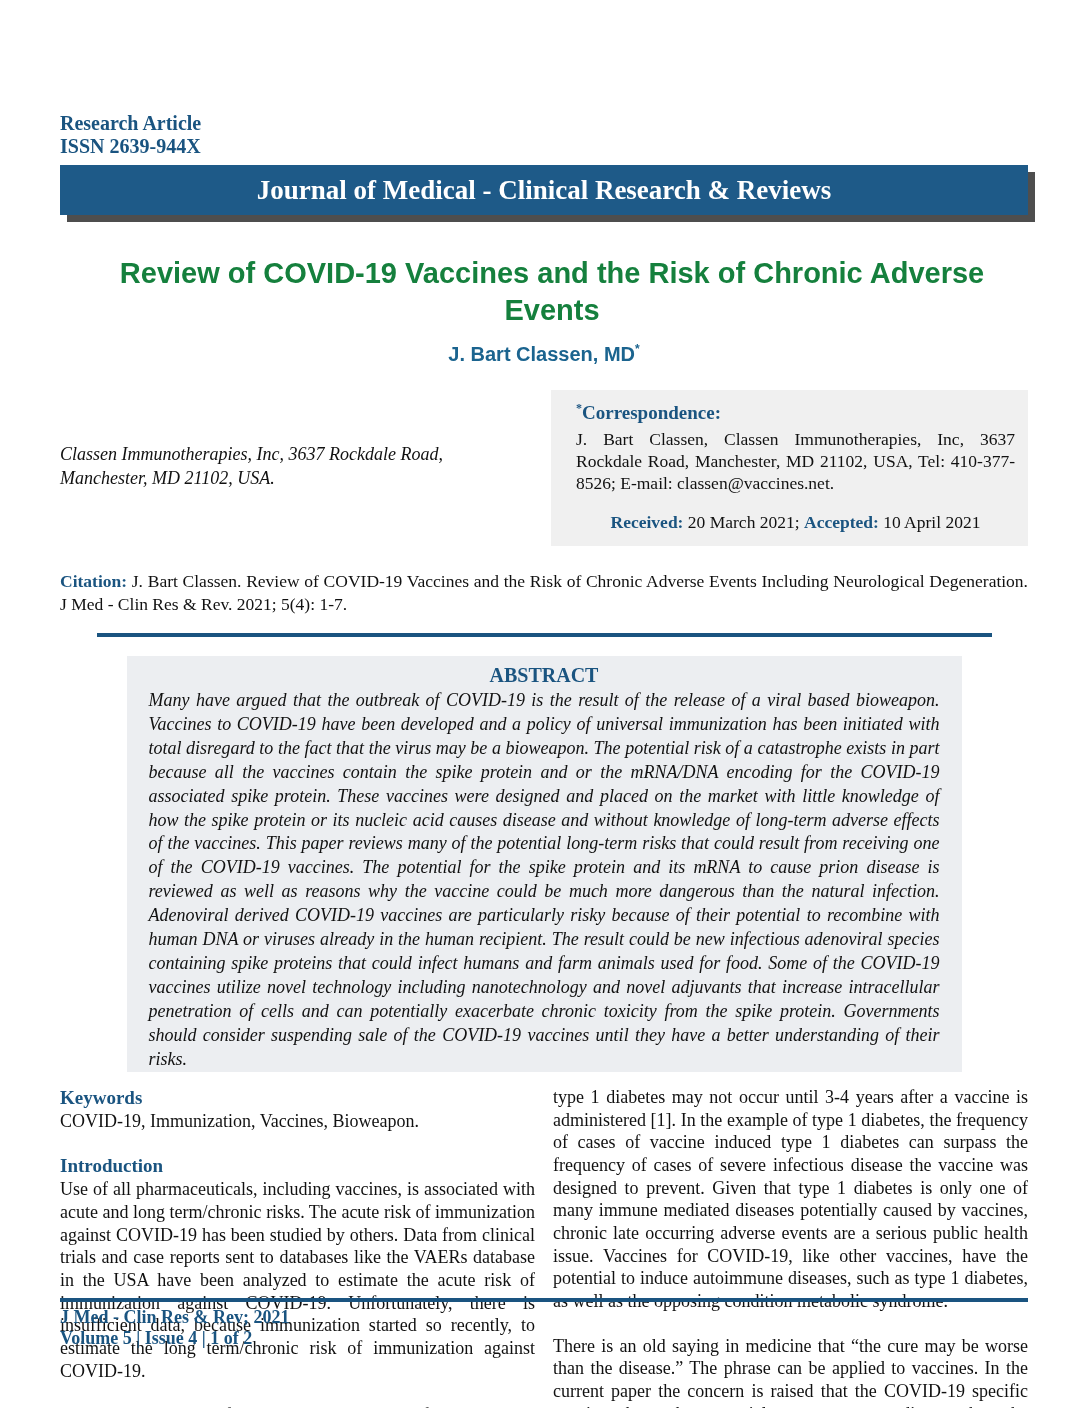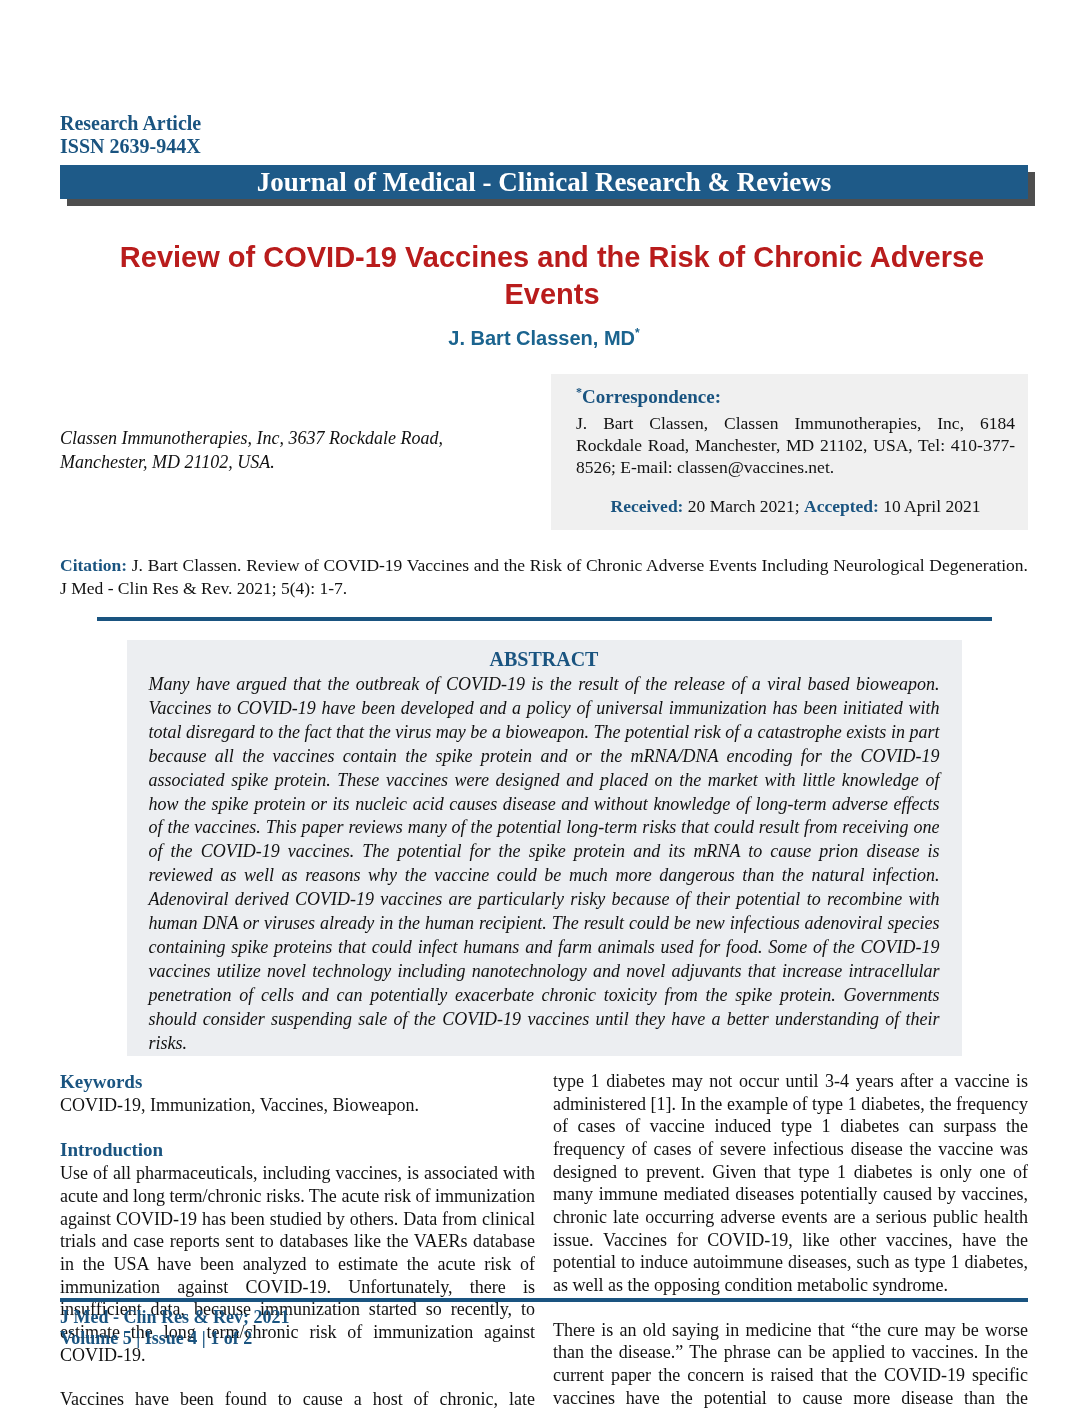--- a/index.html
+++ b/index.html
@@ -14,36 +14,36 @@
   .page { padding: 112px 60px 0 60px; }
 
   
   .header-row {
     display: flex; justify-content: space-between; align-items: baseline;
     font-weight: bold; font-size: 20px; color: #1A5480; flex-direction: column;
   }
   .banner {
     margin-top: 7px;
     background: #1E5A88;
-    height: 34px;
+    height: 50px;
     display: flex; align-items: center; justify-content: center;
     color: #ffffff;
     font-size: 27px; font-weight: bold;
     box-shadow: 7px 7px 0 #4E4E4E;
   }
 
   
   .title {
     margin-top: 40px;
     text-align: center;
     font-family: "Liberation Sans", sans-serif;
     font-weight: bold;
     font-size: 29px;
     line-height: 1.26;
-    color: #b91c1c;
+    color: #15803d;
     margin-left: 16px;
   }
   .author {
     margin-top: 14px;
     text-align: center;
     font-family: "Liberation Sans", sans-serif;
     font-weight: bold;
     font-size: 20px;
     color: #1B648F;
   }
@@ -123,21 +123,21 @@
   <div class="author">
     <span>J. Bart Classen, MD</span><sup>*</sup>
   </div>
 
   <div class="meta-row">
     <div class="meta-left">
       <p class="affiliation">Classen Immunotherapies, Inc, 3637 Rockdale Road, Manchester, MD 21102, USA.</p>
     </div>
     <div class="corr-box">
       <div class="corr-heading"><sup>*</sup><span>Correspondence:</span></div>
-      <p class="corr-body">J. Bart Classen, Classen Immunotherapies, Inc, 6184 Rockdale Road, Manchester, MD 21102, USA, Tel: 410-377-8526; E-mail: classen@vaccines.net.</p>
+      <p class="corr-body">J. Bart Classen, Classen Immunotherapies, Inc, 3637 Rockdale Road, Manchester, MD 21102, USA, Tel: 410-377-8526; E-mail: classen@vaccines.net.</p>
       <p class="received-line">
         <span class="blue-label">Received:</span><span> 20 March 2021; </span><span class="blue-label">Accepted:</span><span> 10 April 2021</span>
       </p>
     </div>
   </div>
 
   <p class="citation">
     <span class="blue-label">Citation:</span><span> J. Bart Classen. Review of COVID-19 Vaccines and the Risk of Chronic Adverse Events Including Neurological Degeneration. J Med - Clin Res &amp; Rev. 2021; 5(4): 1-7.</span>
   </p>
 

